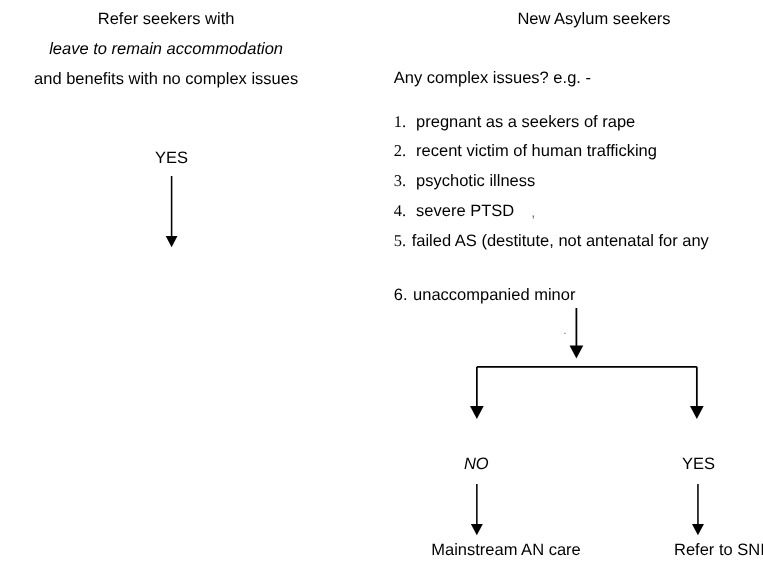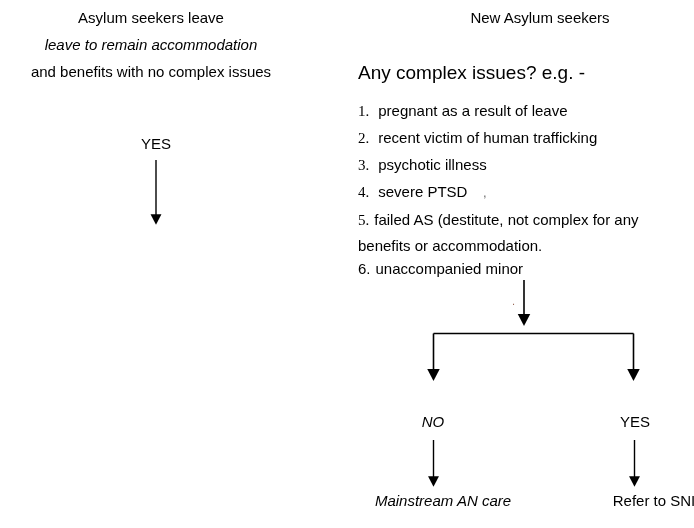--- a/index.html
+++ b/index.html
@@ -13,21 +13,21 @@
     height: 528px;
     background: #ffffff;
     overflow: hidden;
     font-family: "Liberation Sans", sans-serif;
     color: #000000;
     -webkit-font-smoothing: antialiased;
   }
   .txt {
     position: absolute;
     white-space: pre;
-    font-size: 19px;
+    font-size: 15px;
     line-height: 1;
     color: #000000;
   }
   .ctr {
     position: absolute;
     white-space: pre;
     font-size: 15px;
     line-height: 1;
     text-align: center;
     transform: translateX(-50%);
@@ -63,35 +63,35 @@
     position: absolute;
     line-height: 1;
     white-space: pre;
   }
 </style>
 </head>
 <body>
 
 <div id="canvas">
 
-  <div class="ctr" style="left:151px; top:10px;">Asylum seekers leave</div>
+  <div class="ctr" style="left:151px; top:10px;">Refer seekers with</div>
   <div class="ctr" style="left:151px; top:37px;font-style:italic;">leave to remain accommodation</div>
   <div class="ctr" style="left:151px; top:64px;text-align:right;">and benefits with no complex issues</div>
 
   <div class="ctr" style="left:156px; top:136px;">YES</div>
 
 
   <div class="ctr" style="left:511px; top:10px;margin-left:29px;">New Asylum seekers</div>
 
   <div class="txt" style="left:358px; top:63px;">Any complex issues? e.g. -</div>
 
   <div class="listrow" style="left:358px; top:103px;">
     <span class="lnum-serif">1.</span>
     <span class="lgap-wide"></span>
-    <span>pregnant as a result of leave</span>
+    <span>pregnant as a seekers of rape</span>
   </div>
 
   <div class="listrow" style="left:358px; top:130px;">
     <span class="lnum-serif">2.</span>
     <span class="lgap-wide"></span>
     <span>recent victim of human trafficking</span>
   </div>
 
   <div class="listrow" style="left:358px; top:157px;">
     <span class="lnum-serif">3.</span>
@@ -101,40 +101,37 @@
 
   <div class="listrow" style="left:358px; top:184px;">
     <span class="lnum-serif">4.</span>
     <span class="lgap-wide"></span>
     <span>severe PTSD</span>
   </div>
 
   <div class="listrow" style="left:358px; top:212px;">
     <span class="lnum-serif">5.</span>
     <span class="lgap-narrow"></span>
-    <span>failed AS (destitute, not complex for any</span>
+    <span>failed AS (destitute, not antenatal for any</span>
   </div>
 
-  <div class="listrow" style="left:358px; top:238px;">
-    <span>benefits or accommodation.</span>
-  </div>
 
   <div class="listrow" style="left:358px; top:261px;">
     <span class="lnum-sans">6.</span>
     <span class="lgap-narrow"></span>
     <span>unaccompanied minor</span>
   </div>
 
   <div class="artifact" style="left:483px; top:186px; font-size:13px; color:#6e6e6e;">,</div>
   <div class="artifact" style="left:512px; top:296px; font-size:11px; color:#9a6a58;">.</div>
 
   <div class="ctr" style="left:433px; top:414px;font-style:italic;">NO</div>
   <div class="ctr" style="left:635px; top:414px;">YES</div>
 
-  <div class="ctr" style="left:443px; top:493px;font-style:italic;">Mainstream AN care</div>
+  <div class="ctr" style="left:460px; top:493px;">Mainstream AN care</div>
   <div class="ctr" style="left:664px; top:493px;text-align:right;">Refer to SNIPS</div>
 
   <svg class="overlay" viewBox="0 0 694 528">
     <defs>
       <marker id="ah" markerWidth="9" markerHeight="9" refX="1.2" refY="4.5" orient="auto" markerUnits="strokeWidth">
         <path d="M0,0.6 L7.4,4.5 L0,8.4 z" fill="#000000"></path>
       </marker>
     </defs>
 
     <line x1="156" y1="160" x2="156" y2="216" stroke="#000000" stroke-width="1.4" marker-end="url(#ah)"></line>

